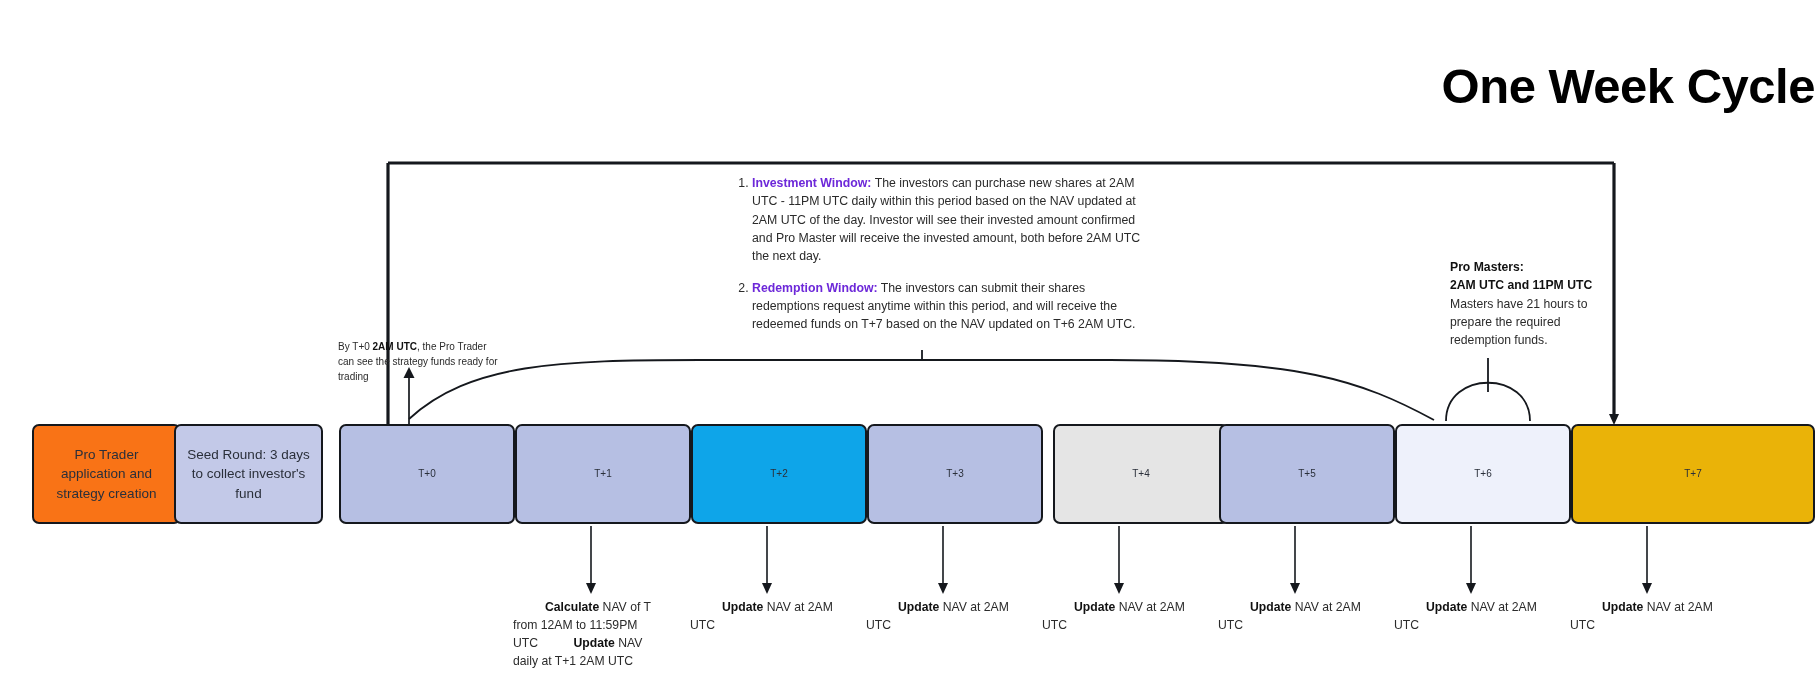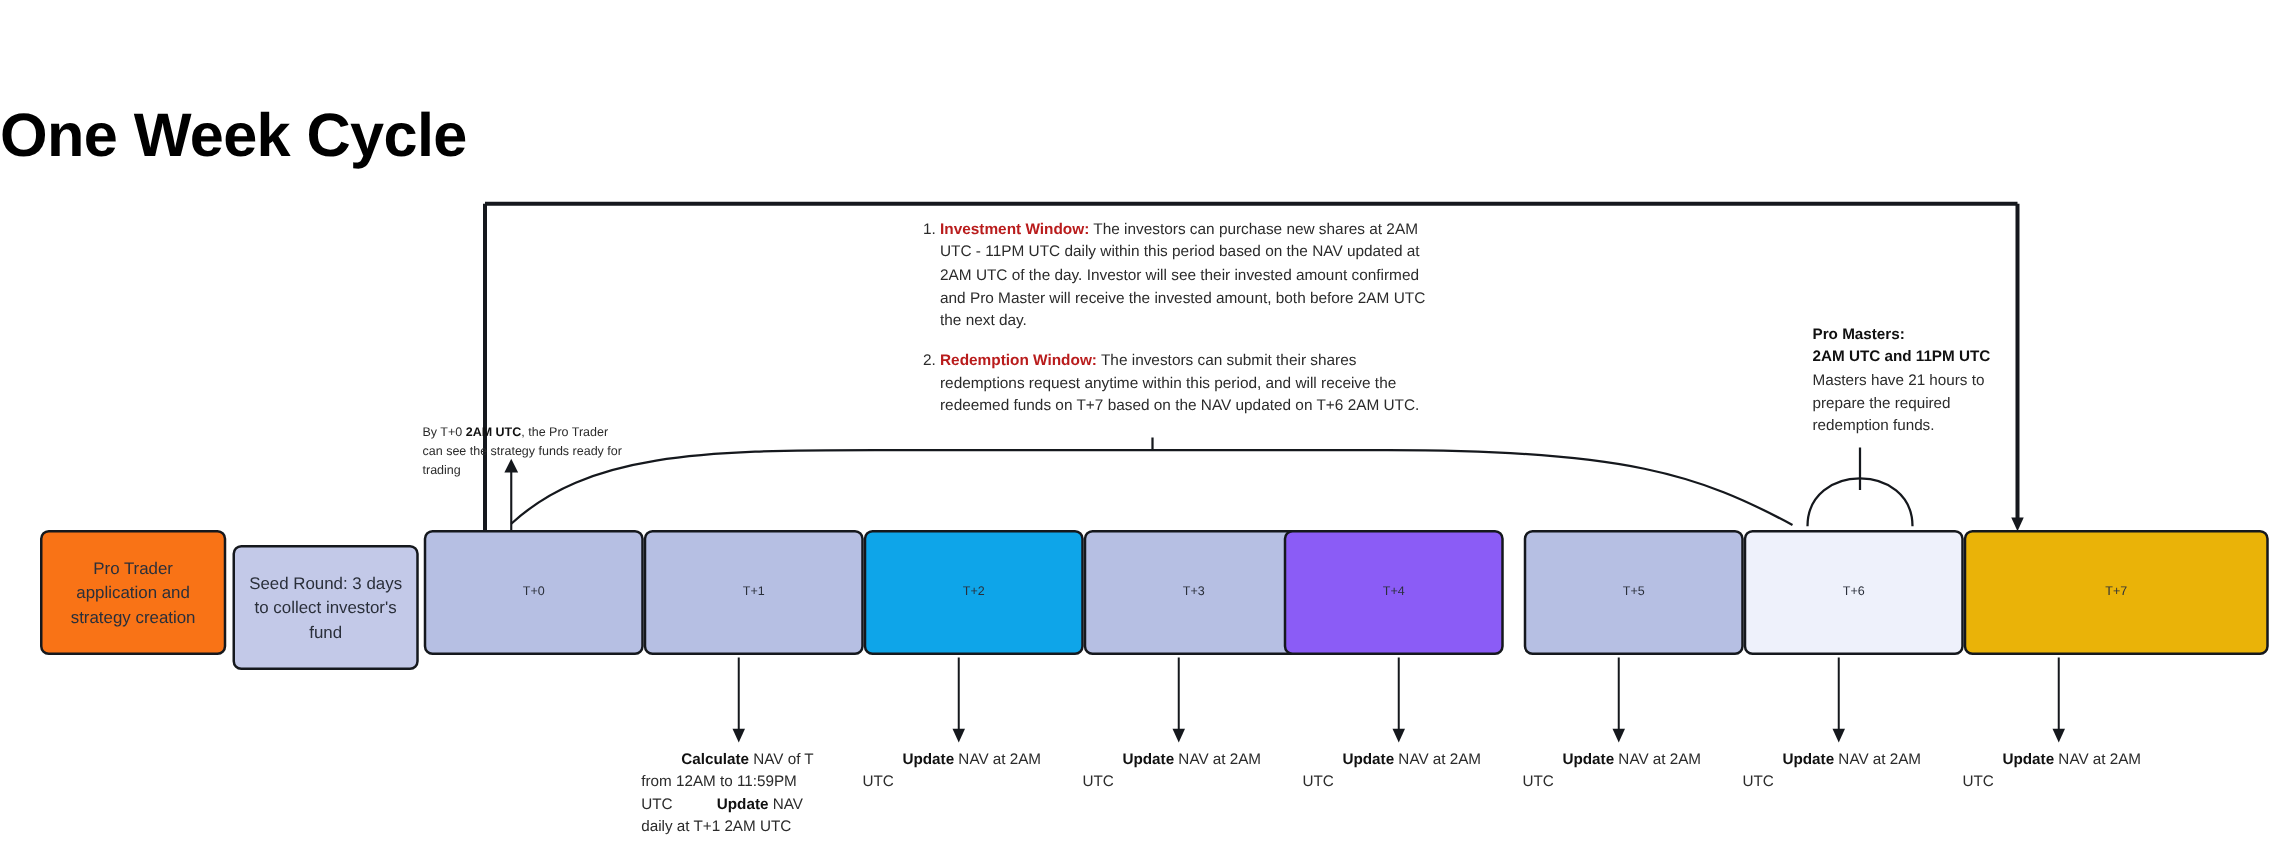--- a/index.html
+++ b/index.html
@@ -5,22 +5,22 @@
   html,body{margin:0;padding:0;}
   body{
     width:1815px;height:686px;background:#ffffff;
     font-family:"Liberation Sans", sans-serif;
     color:#1b1b1b;position:relative;overflow:hidden;
   }
   #stage{position:absolute;inset:0;}
   svg.overlay{position:absolute;left:0;top:0;width:1815px;height:686px;pointer-events:none;}
 
   .title{
-    position:absolute;left:0;right:0;top:58px;text-align:left;
-    font-size:49px;font-weight:bold;letter-spacing:-0.5px;color:#000;margin-top:23px;
+    position:absolute;left:0;right:0;top:58px;text-align:right;
+    font-size:49px;font-weight:bold;letter-spacing:-0.5px;color:#000;
   }
 
   
   .track{position:absolute;left:32px;top:424px;height:100px;}
   .cell{
     position:absolute;top:0;height:100px;box-sizing:border-box;
     border:2.2px solid #15181d;border-radius:7px;
     display:flex;align-items:center;justify-content:center;text-align:center;
     font-size:13.5px;color:#2a2f3a;line-height:1.45;
   }
@@ -30,21 +30,21 @@
 
   
   .callout{position:absolute;font-size:12.2px;line-height:1.45;color:#2b2b2b;}
   .callout b{font-weight:bold;color:#111;}
   .callout .hd{font-weight:bold;color:#111;}
 
   .mainnote{position:absolute;left:726px;top:174px;width:425px;font-size:12.3px;line-height:1.49;color:#2b2b2b;}
   .mainnote .note-title{font-weight:bold;text-decoration:underline;color:#111;display:block;margin-bottom:3px;font-size:12.6px;}
   .mainnote ol{margin:0;padding-left:26px;}
   .mainnote li{margin-bottom:13px;}
-  .mainnote li b{font-weight:bold;color:#b91c1c;}
+  .mainnote li b{font-weight:bold;color:#6d28d9;}
 
   .leftnote{position:absolute;left:338px;top:303px;width:160px;font-size:10px;line-height:1.5;margin-top:36px;}
   .rnote1{position:absolute;left:1450px;top:258px;width:160px;font-size:12.2px;line-height:1.5;}
   .rnote2{position:absolute;left:1625px;top:258px;width:165px;font-size:12.2px;line-height:1.5;}
 
   .navnote{position:absolute;font-size:12.2px;line-height:1.48;color:#2b2b2b;}
   .navnote b{font-weight:bold;color:#111;margin-left:32px;}
 </style>
 </head>
 <body>
@@ -107,36 +107,36 @@
     <div class="hd">Pro Masters:</div>
     <div class="hd">2AM UTC and 11PM UTC</div>
     <div>Masters have 21 hours to prepare the required redemption funds.</div>
   </div>
 
 
   <div class="track" id="track">
       <div class="cell phase" style="left: 0px; width: 149px; background: #f97316;">
         <span class="lbl">Pro Trader application and strategy creation</span>
       </div>
-      <div class="cell phase" style="left: 154px; width: 149px; background: rgb(195, 201, 232); margin-top: 12px;">
+      <div class="cell phase" style="left: 142px; width: 149px; background: rgb(195, 201, 232);">
         <span class="lbl">Seed Round: 3 days  to collect investor's fund</span>
       </div>
       <div class="cell day" style="left: 307px; width: 176px; background: rgb(182, 191, 227);">
         <span class="lbl">T+0</span>
       </div>
       <div class="cell day" style="left: 483px; width: 176px; background: rgb(182, 191, 227);">
         <span class="lbl">T+1</span>
       </div>
       <div class="cell day" style="left: 659px; width: 176px; background: #0ea5e9;">
         <span class="lbl">T+2</span>
       </div>
       <div class="cell day" style="left: 835px; width: 176px; background: rgb(182, 191, 227);">
         <span class="lbl">T+3</span>
       </div>
-      <div class="cell day" style="left: 995px; width: 176px; background: #8b5cf6;">
+      <div class="cell day" style="left: 1021px; width: 176px; background: #e5e5e5;">
         <span class="lbl">T+4</span>
       </div>
       <div class="cell day" style="left: 1187px; width: 176px; background: rgb(182, 191, 227);">
         <span class="lbl">T+5</span>
       </div>
       <div class="cell day" style="left: 1363px; width: 176px; background: rgb(238, 241, 251);">
         <span class="lbl">T+6</span>
       </div>
       <div class="cell day" style="left: 1539px; width: 244px; background: #eab308;">
         <span class="lbl">T+7</span>

